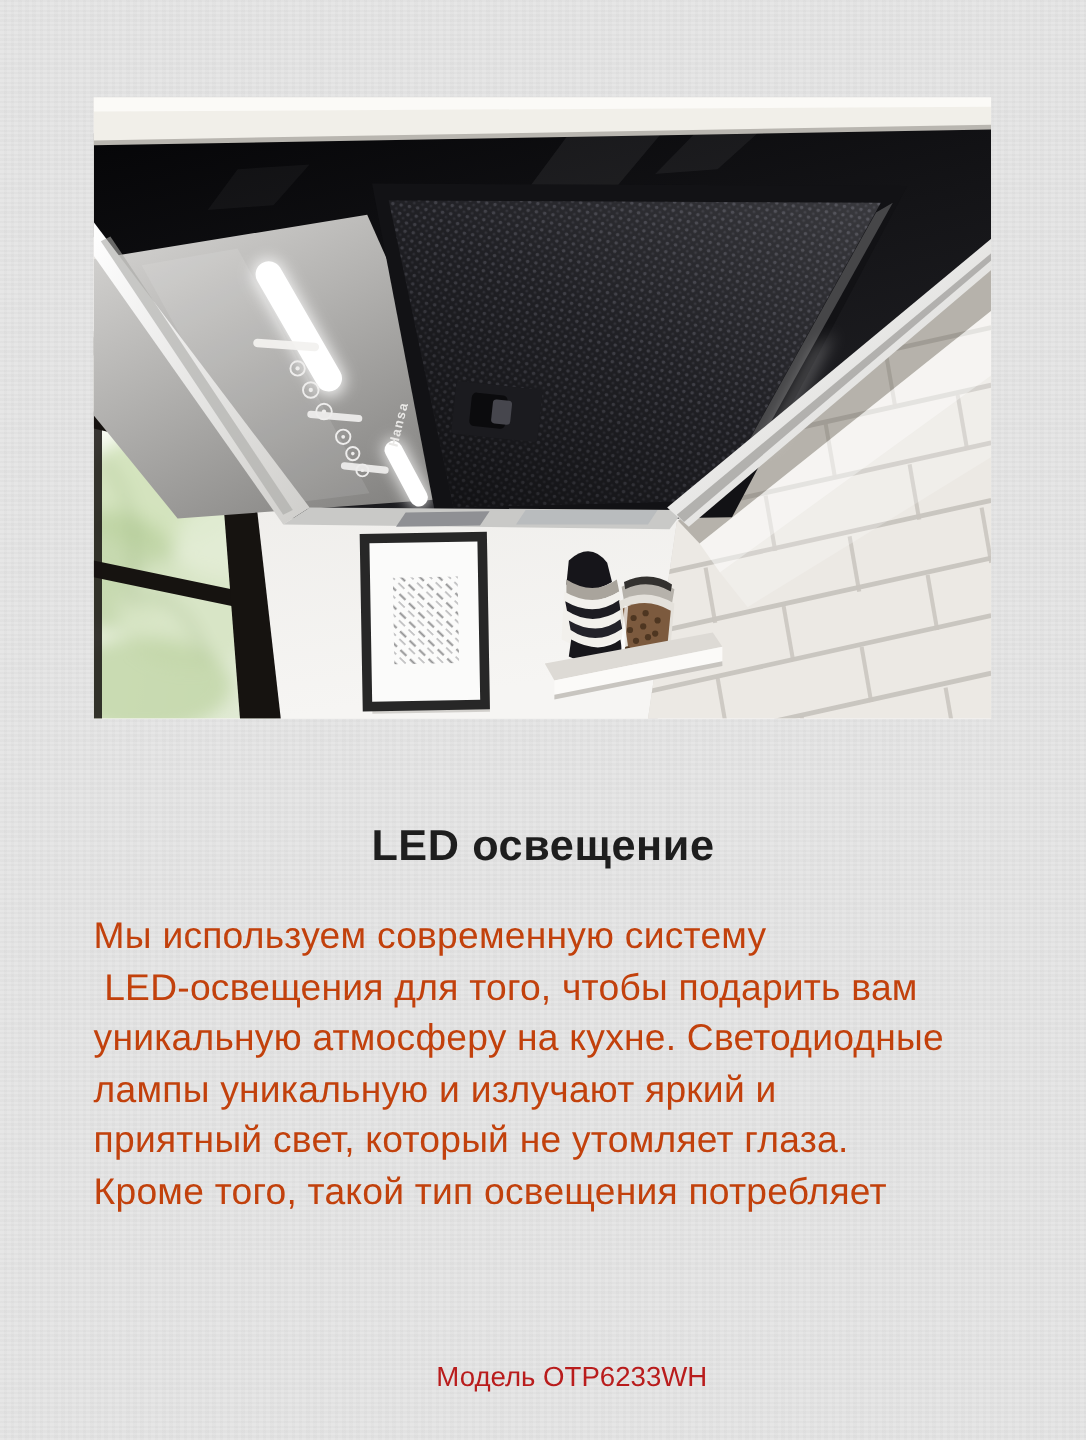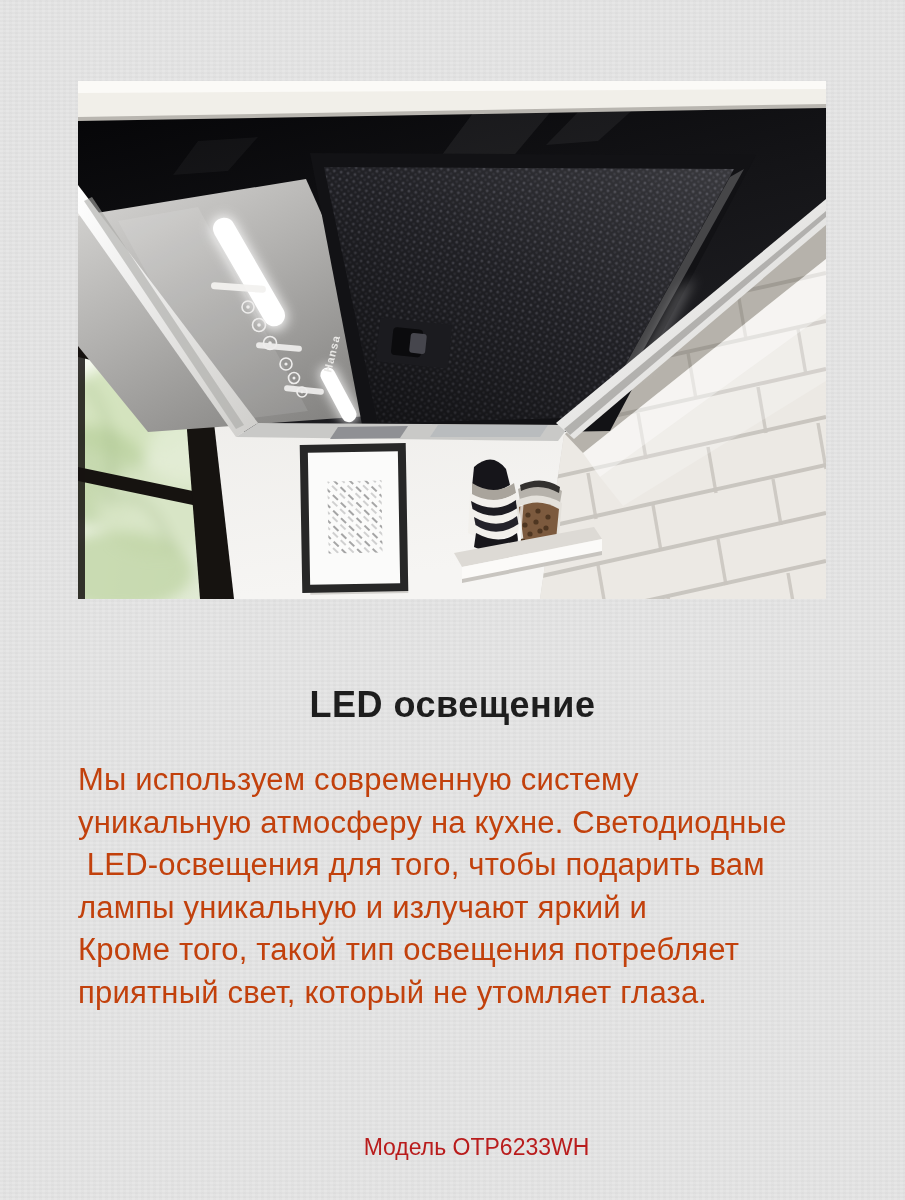--- a/index.html
+++ b/index.html
@@ -289,22 +289,22 @@
         <polygon points="0,36 748,23 748,27 0,40" fill="#b9b6b0"></polygon>
         <polygon points="0,0 748,0 748,8 0,12" fill="#fbfaf7"></polygon>
       </g>
     </svg>
   </div>
 
   <div class="title">LED освещение</div>
 
   <div class="paragraph">
     <div class="line">Мы используем современную систему</div>
+    <div class="line"> LED-освещения для того, чтобы подарить вам</div>
     <div class="line">уникальную атмосферу на кухне. Светодиодные</div>
-    <div class="line"> LED-освещения для того, чтобы подарить вам</div>
     <div class="line">лампы уникальную и излучают яркий и</div>
+    <div class="line">приятный свет, который не утомляет глаза.</div>
     <div class="line">Кроме того, такой тип освещения потребляет</div>
-    <div class="line">приятный свет, который не утомляет глаза.</div>
   </div>
 
   <div class="footer">Модель OTP6233WH</div>
 
 </div>
 
 </body></html>

